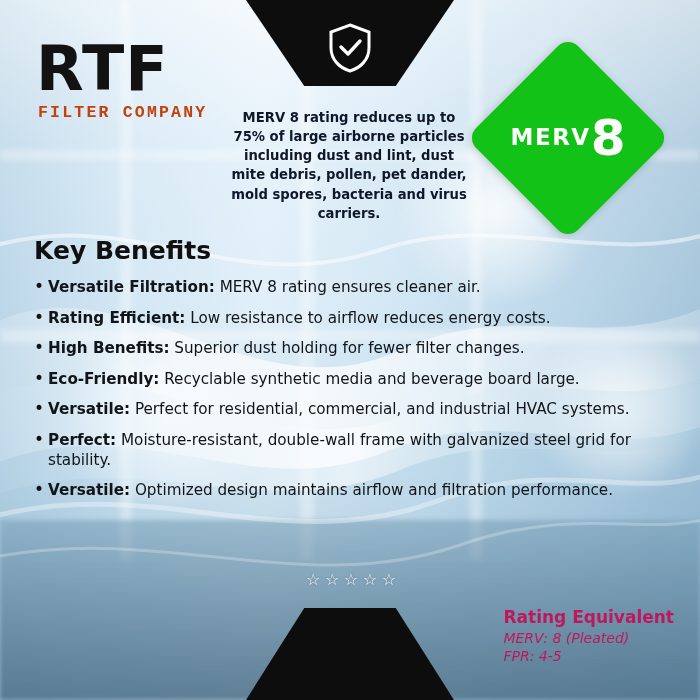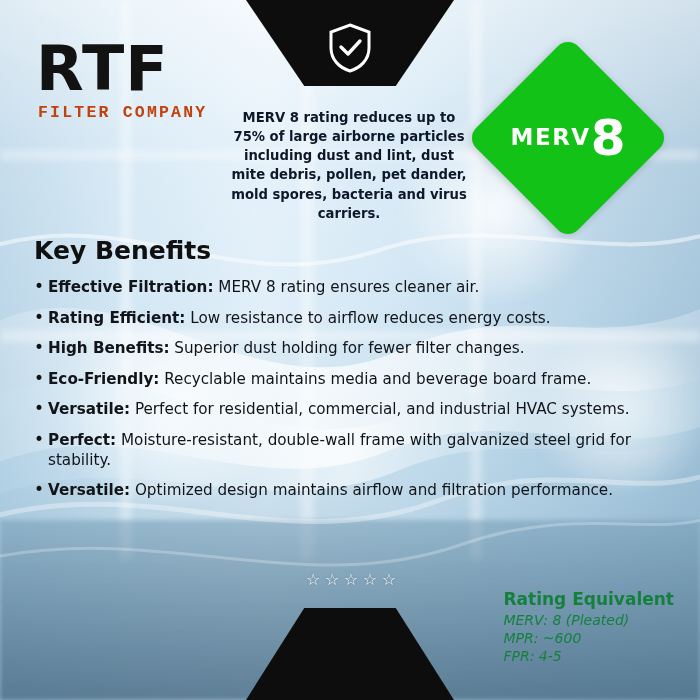--- a/index.html
+++ b/index.html
@@ -208,21 +208,21 @@
     font-size: 16px;
     text-shadow: 0 0 2px rgba(0,0,0,0.35);
   }
 
   
   .rating {
     position: absolute;
     right: 26px; bottom: 34px;
     text-align: left;
     font-family: "DejaVu Sans", sans-serif;
-    color: #15803d;
+    color: #be185d;
   }
   .rating-title {
     font-weight: bold;
     font-size: 17px;
     margin-bottom: 3px;
   }
   .rating-line {
     font-size: 14px;
     line-height: 1.28;
     font-style: italic;
@@ -285,36 +285,36 @@
       <div class="merv-label">MERV</div>
       <div class="merv-value">8</div>
     </div>
   </div>
 
   <div class="benefits">
     <div class="benefits-title">Key Benefits</div>
 
     <div class="benefit">
       <span class="bullet">•</span>
-      <span class="benefit-text"><b>Effective Filtration:</b><span> MERV 8 rating ensures cleaner air.</span></span>
+      <span class="benefit-text"><b>Versatile Filtration:</b><span> MERV 8 rating ensures cleaner air.</span></span>
     </div>
 
     <div class="benefit">
       <span class="bullet">•</span>
       <span class="benefit-text"><b>Rating Efficient:</b><span> Low resistance to airflow reduces energy costs.</span></span>
     </div>
 
     <div class="benefit">
       <span class="bullet">•</span>
       <span class="benefit-text"><b>High Benefits:</b><span> Superior dust holding for fewer filter changes.</span></span>
     </div>
 
     <div class="benefit">
       <span class="bullet">•</span>
-      <span class="benefit-text"><b>Eco-Friendly:</b><span> Recyclable maintains media and beverage board frame.</span></span>
+      <span class="benefit-text"><b>Eco-Friendly:</b><span> Recyclable synthetic media and beverage board large.</span></span>
     </div>
 
     <div class="benefit">
       <span class="bullet">•</span>
       <span class="benefit-text"><b>Versatile:</b><span> Perfect for residential, commercial, and industrial HVAC systems.</span></span>
     </div>
 
     <div class="benefit">
       <span class="bullet">•</span>
       <span class="benefit-text"><b>Perfect:</b><span> Moisture-resistant, double-wall frame with galvanized steel grid for stability.</span></span>
@@ -330,17 +330,16 @@
     <span>☆</span>
     <span>☆</span>
     <span>☆</span>
     <span>☆</span>
     <span>☆</span>
   </div>
 
   <div class="rating">
     <div class="rating-title">Rating Equivalent</div>
     <div class="rating-line">MERV: 8 (Pleated)</div>
-    <div class="rating-line">MPR: ~600</div>
     <div class="rating-line">FPR: 4-5</div>
   </div>
 
 </div>
 
 </body></html>

